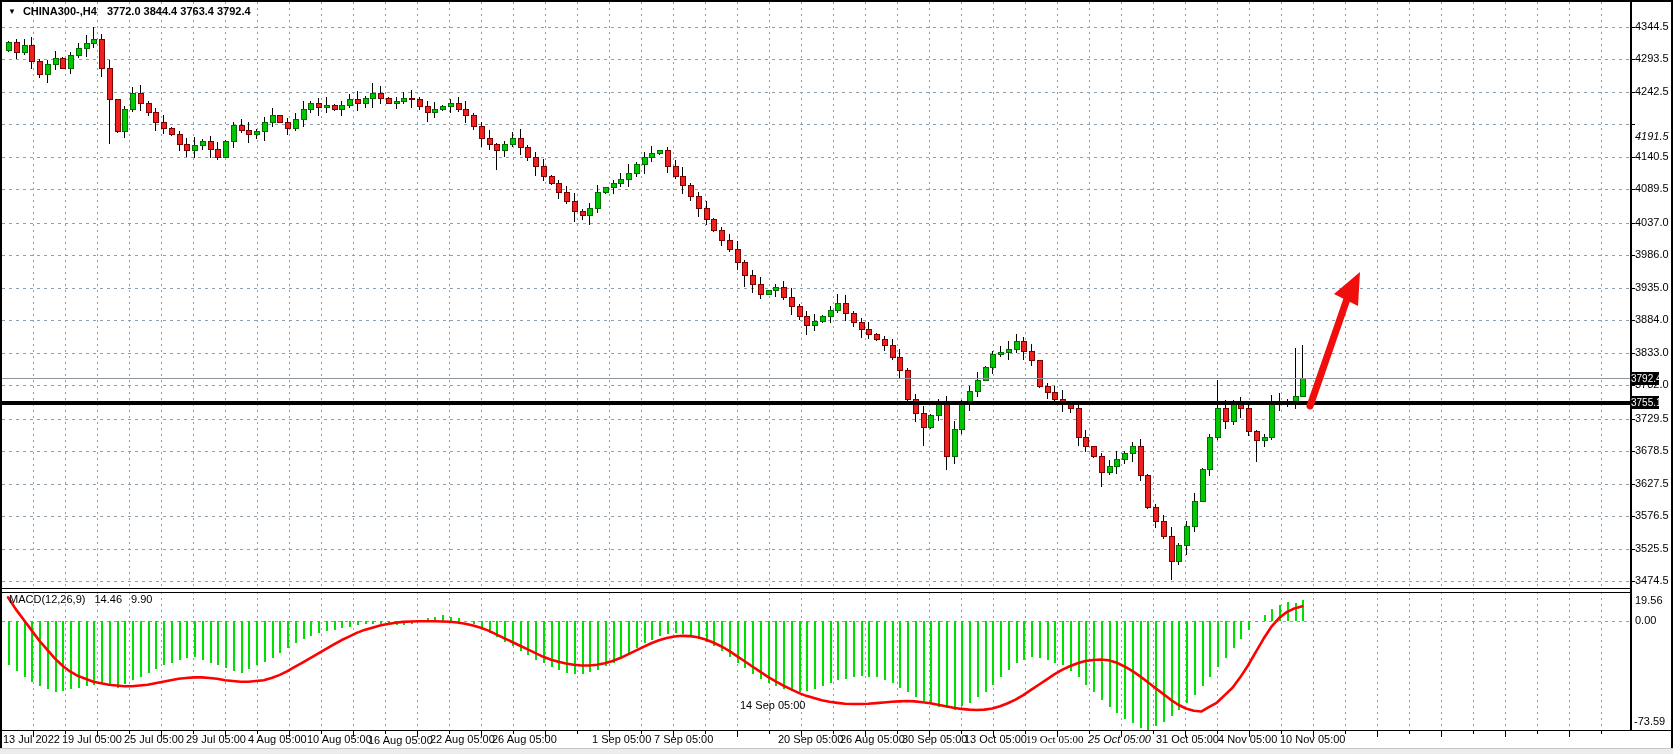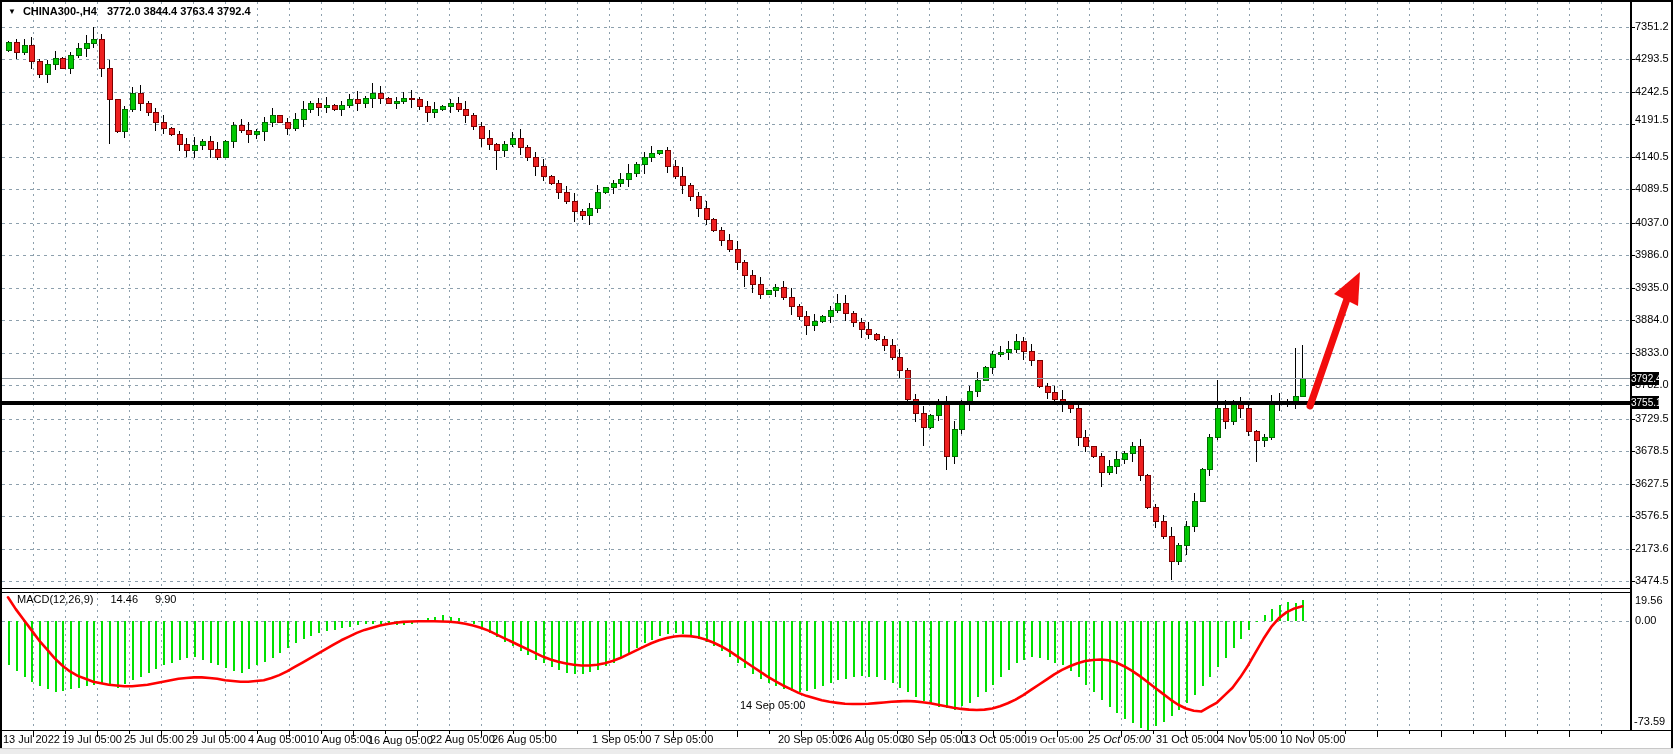--- a/index.html
+++ b/index.html
@@ -15,21 +15,21 @@
   .dd-icon{font-size:8px;margin-right:7px;cursor:pointer;color:#000;}
   .title-sym{margin-right:10px;}
   .axis-label{position:absolute;font:11px "Liberation Sans",sans-serif;color:#000;white-space:nowrap;z-index:5;}
   .badge{
     position:absolute;left:1631px;width:28px;height:13px;background:#000;color:#fff;
     font:10px/13px "Liberation Sans",sans-serif;text-align:center;z-index:7;letter-spacing:0px;
   }
   .macd-label{
     position:absolute;left:9px;top:593px;font:11px "Liberation Sans",sans-serif;color:#000;z-index:6;
   }
-  .macd-label span{margin-right:6px;margin-left:8px;}
+  .macd-label span{margin-right:6px;}
   .bottom-strip{position:absolute;left:0;top:748px;width:1673px;height:6px;background:#ececec;border-top:1px solid #c8c8c8;z-index:4;}
 </style>
 </head>
 <body>
 
 <div id="chart-root">
 
   <svg id="plot" width="1673" height="754">
       <line x1="33" y1="2" x2="33" y2="588" stroke="#8da0ad" stroke-width="1" stroke-dasharray="2 4" shape-rendering="crispEdges"></line>
       <line x1="33" y1="592" x2="33" y2="730" stroke="#8da0ad" stroke-width="1" stroke-dasharray="2 4" shape-rendering="crispEdges"></line>
@@ -745,37 +745,37 @@
   <div class="macd-label">
     <span>MACD(12,26,9)</span>
     <span>14.46</span>
     <span>9.90</span>
   </div>
 
   <div class="badge" id="badge-current" style="top: 372.067px;">3792.4</div>
   <div class="badge" id="badge-support" style="top: 395.819px;">3755.1</div>
 
   <div id="price-axis">
-      <div class="axis-label" style="left: 1635px; top: 20px;">7351.2</div>
+      <div class="axis-label" style="left: 1635px; top: 20px;">4344.5</div>
       <div class="axis-label" style="left: 1635px; top: 52.4759px;">4293.5</div>
       <div class="axis-label" style="left: 1635px; top: 84.9517px;">4242.5</div>
-      <div class="axis-label" style="left: 1635px; top: 113px;">4191.5</div>
+      <div class="axis-label" style="left: 1635px; top: 130px; font-style: italic;">4191.5</div>
       <div class="axis-label" style="left: 1635px; top: 149.903px;">4140.5</div>
       <div class="axis-label" style="left: 1635px; top: 182.379px;">4089.5</div>
       <div class="axis-label" style="left: 1635px; top: 215.81px;">4037.0</div>
       <div class="axis-label" style="left: 1635px; top: 248.286px;">3986.0</div>
       <div class="axis-label" style="left: 1635px; top: 280.762px;">3935.0</div>
       <div class="axis-label" style="left: 1635px; top: 313.238px;">3884.0</div>
       <div class="axis-label" style="left: 1635px; top: 345.714px;">3833.0</div>
       <div class="axis-label" style="left: 1635px; top: 378.19px;">3782.0</div>
       <div class="axis-label" style="left: 1635px; top: 411.621px;">3729.5</div>
       <div class="axis-label" style="left: 1635px; top: 444.097px;">3678.5</div>
       <div class="axis-label" style="left: 1635px; top: 476.572px;">3627.5</div>
       <div class="axis-label" style="left: 1635px; top: 509.048px;">3576.5</div>
-      <div class="axis-label" style="left: 1635px; top: 541.524px;">2173.6</div>
+      <div class="axis-label" style="left: 1635px; top: 541.524px;">3525.5</div>
       <div class="axis-label" style="left: 1635px; top: 574px;">3474.5</div>
     </div>
   <div id="time-axis">
       <div class="axis-label" style="left: 3px; top: 733px;">13 Jul 2022</div>
       <div class="axis-label" style="left: 62px; top: 733px;">19 Jul 05:00</div>
       <div class="axis-label" style="left: 124px; top: 733px;">25 Jul 05:00</div>
       <div class="axis-label" style="left: 186px; top: 733px;">29 Jul 05:00</div>
       <div class="axis-label" style="left: 248px; top: 733px;">4 Aug 05:00</div>
       <div class="axis-label" style="left: 307px; top: 733px;">10 Aug 05:00</div>
       <div class="axis-label" style="left: 368px; top: 734px; text-align: center;">16 Aug 05:00</div>

